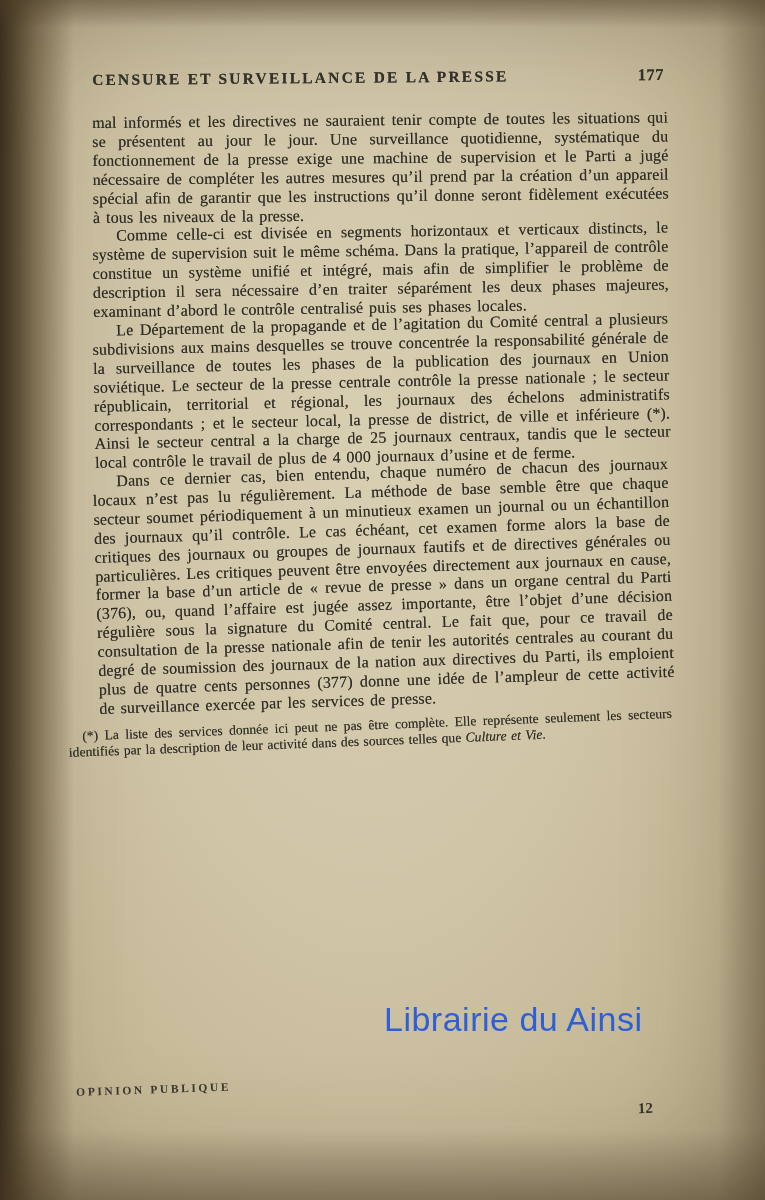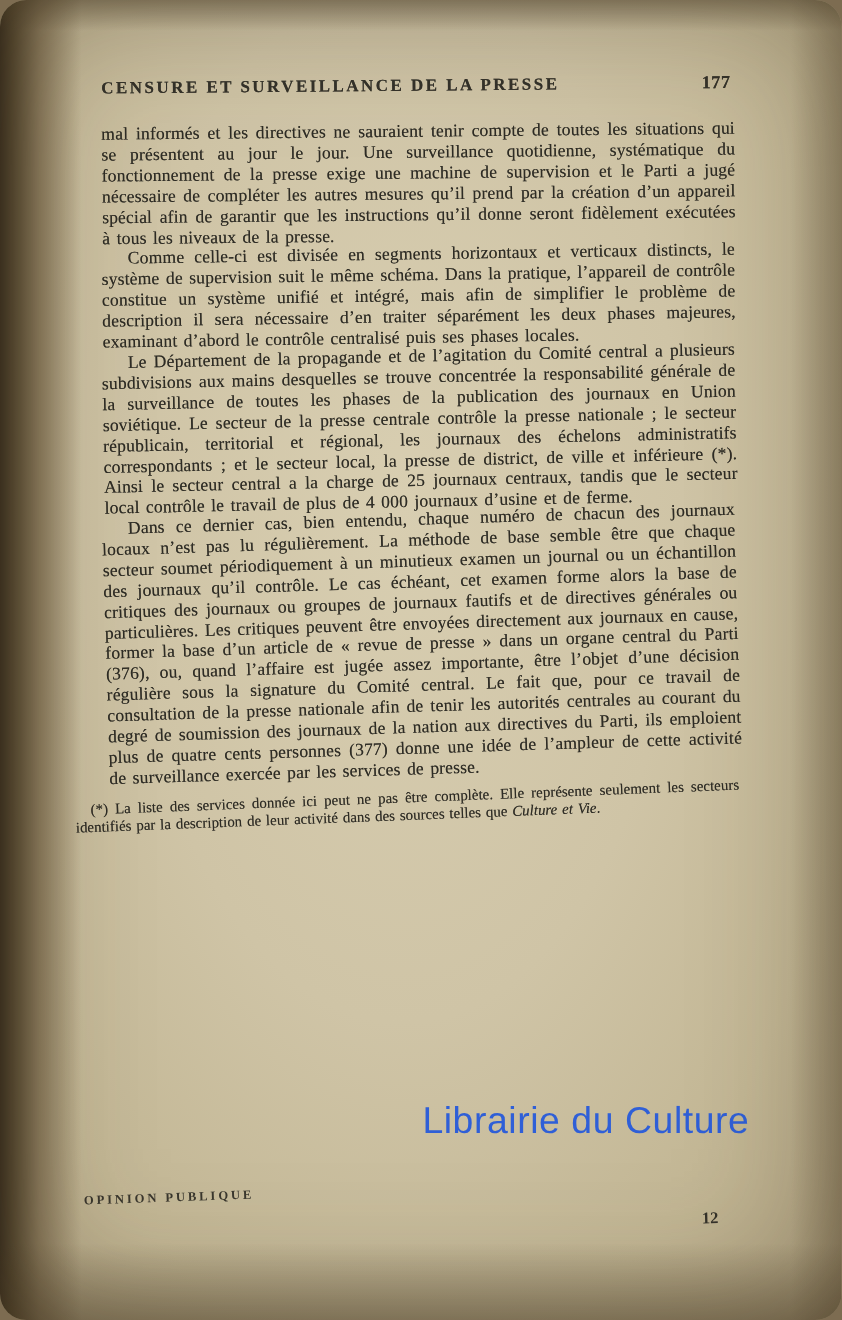--- a/index.html
+++ b/index.html
@@ -6,21 +6,20 @@
     margin:0;padding:0;
     background:#7d6c51;
     font-family:"Liberation Serif","DejaVu Serif",serif;
   }
   .photo{
     position:relative;
     width:765px;height:1200px;
     overflow:hidden;
     background:radial-gradient(ellipse at 48% 38%, #d8ceb1 0%, #cfc4a6 45%, #c3b795 75%, #b2a483 100%);
     color:#2e2c25;
-    border-radius:24px;
   }
   .binding-shadow{
     position:absolute;left:0;top:0;bottom:0;width:74px;
     background:linear-gradient(90deg,#3c3121 0%,#564931 16%,#8a7a5c 48%,rgba(138,122,92,0) 100%);
     pointer-events:none;
   }
   .edge-top{
     position:absolute;top:0;left:0;right:0;height:28px;
     background:linear-gradient(180deg,rgba(82,68,45,.5),rgba(82,68,45,0));
     pointer-events:none;
@@ -129,16 +128,16 @@
 
     <div class="footnote">
       <span>(*)</span><span> La liste des services donnée ici peut ne pas être complète. Elle représente seulement les secteurs identifiés par la description de leur activité dans des sources telles que </span><i>Culture et Vie</i><span>.</span>
     </div>
 
   </div>
 
   <div class="running-title">OPINION PUBLIQUE</div>
   <div class="page-num-bottom">12</div>
 
-  <div class="watermark">Librairie du Culture</div>
+  <div class="watermark">Librairie du Ainsi</div>
 
   <div class="vignette"></div>
 </div>
 
 </body></html>

